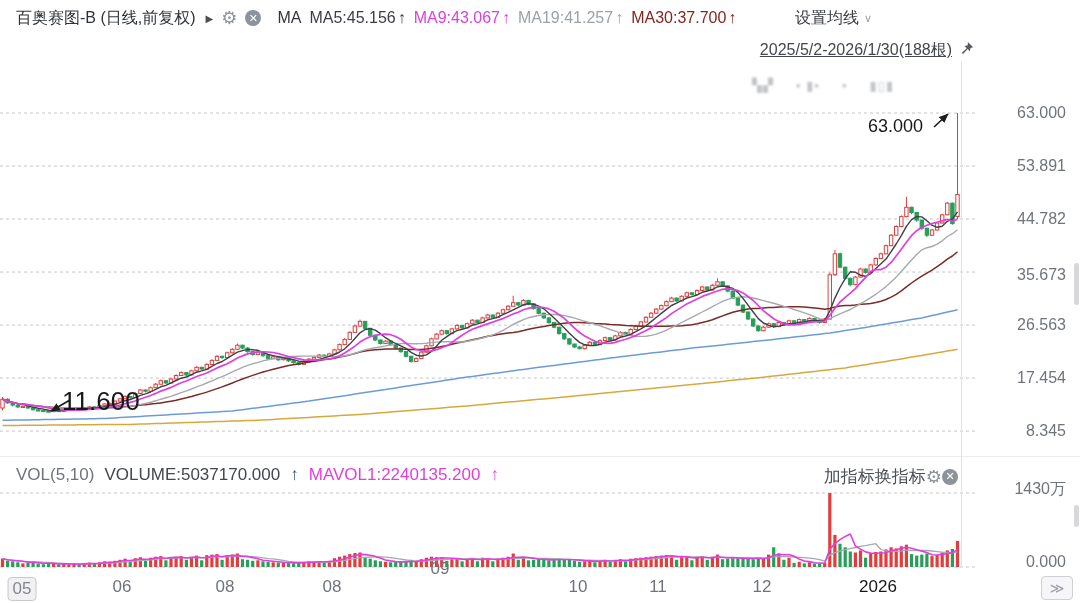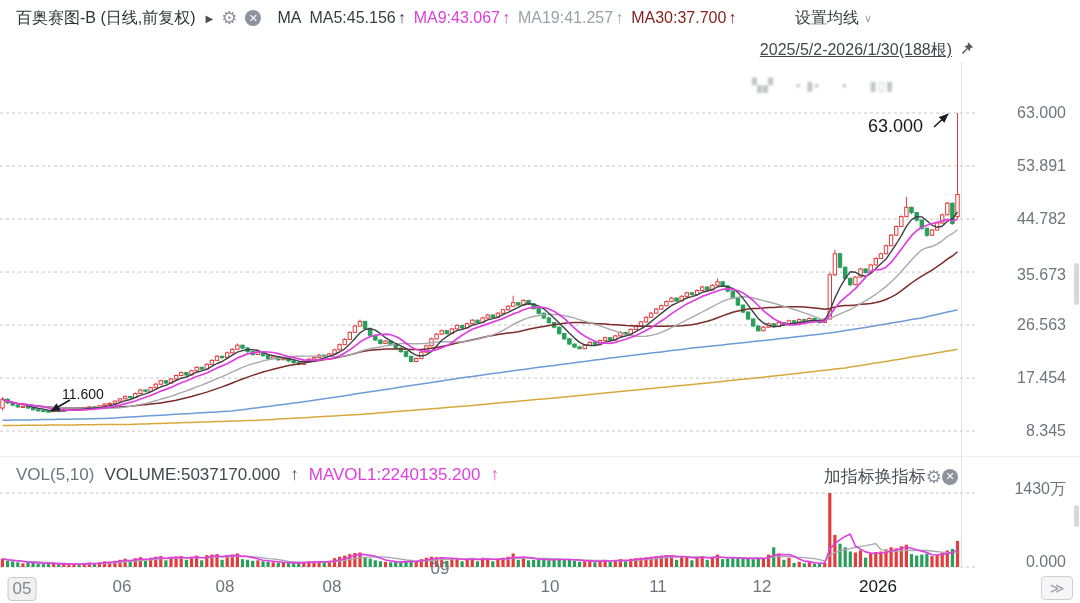--- a/index.html
+++ b/index.html
@@ -674,21 +674,21 @@
   </svg>
 
   <div class="abs ghosts">
     <span>▚▞</span>
     <span>▪ ▮▪</span>
     <span>▪</span>
     <span>▮▯▮</span>
   </div>
 
   <div class="abs ann" style="left:868px;top:116px">63.000</div>
-  <div class="abs ann" style="left:62px;top:386px;font-size:14px">11.600</div>
+  <div class="abs ann" style="left:62px;top:386px;font-size:26px">11.600</div>
 
   <div class="abs volhdr">
     <span class="vol-name">VOL(5,10)</span>
     <span class="vol-val">VOLUME:5037170.000</span>
     <span style="color:#3c4d70">↑</span>
     <span style="color:#df3fdf">MAVOL1:2240135.200</span>
     <span style="color:#df3fdf">↑</span>
   </div>
   <div class="abs volbtns">
     <span>加指标</span>
@@ -710,17 +710,17 @@
     <div class="ylab" style="right: 14px; top: 316.063px;">26.563</div>
     <div class="ylab" style="right: 14px; top: 369.078px;">17.454</div>
     <div class="ylab" style="right: 14px; top: 422.092px;">8.345</div>
     <div class="vlab" style="right: 14px; top: 479px;">1430万</div>
     <div class="vlab" style="right: 14px; top: 553px;">0.000</div>
     <div class="xlab boxed" style="left: 22px; top: 577px;">05</div>
     <div class="xlab" style="left: 122px; top: 577px;">06</div>
     <div class="xlab" style="left: 225px; top: 577px;">08</div>
     <div class="xlab" style="left: 332px; top: 577px;">08</div>
     <div class="xlab" style="left: 440px; top: 559px;">09</div>
-    <div class="xlab" style="left: 550px; top: 577px;">10</div>
+    <div class="xlab" style="left: 578px; top: 577px;">10</div>
     <div class="xlab" style="left: 658px; top: 577px;">11</div>
     <div class="xlab" style="left: 762px; top: 577px;">12</div>
     <div class="xlab dark" style="left: 878px; top: 577px;">2026</div>
   </div>
 
 </body></html>

